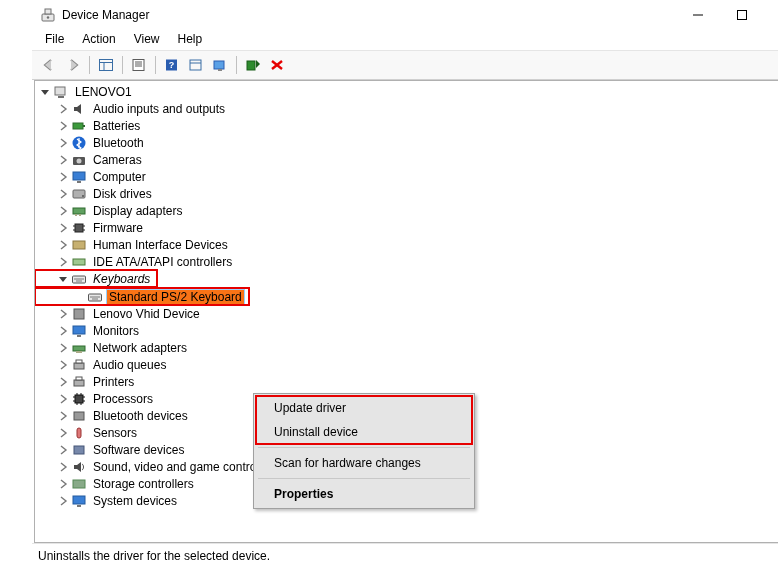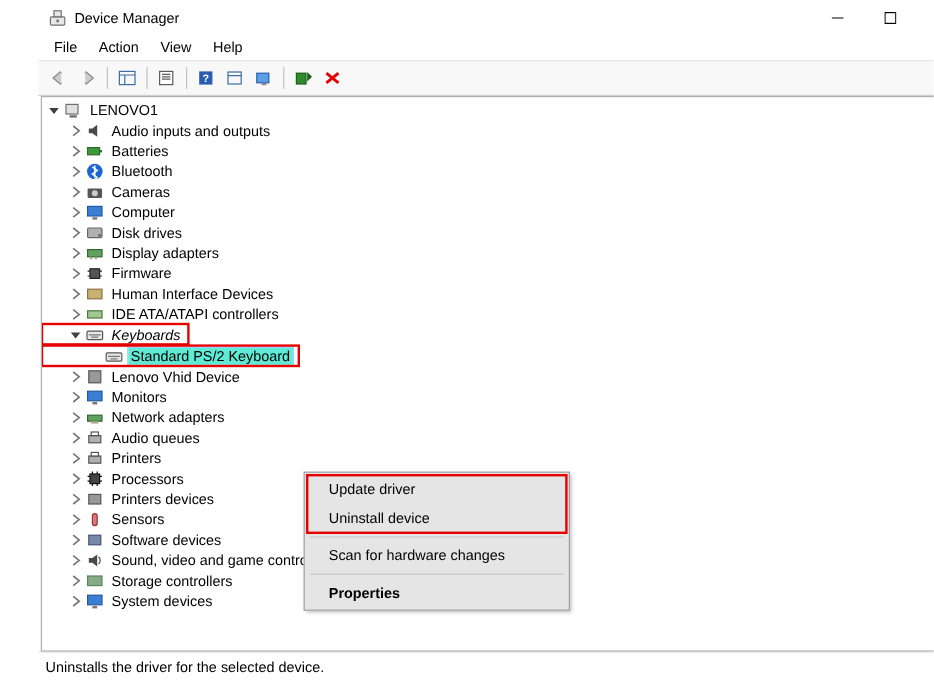--- a/index.html
+++ b/index.html
@@ -122,21 +122,21 @@
     display: inline-flex;
     align-items: center;
     justify-content: center;
     margin-right: 4px;
     flex-shrink:0;
   }
   .lbl {
     padding: 0 2px;
   }
   .row.selected .lbl {
-    background: #5eead4;
+    background: #f97316;
     outline: 1px solid #99d1ff;
   }
   .highlight-box {
     outline: 2px solid #e60000;
     outline-offset: -1px;
   }
   .statusbar {
     height: 20px;
     padding: 2px 6px;
     display: flex;
@@ -574,21 +574,21 @@
         <span class="chev">
             <svg width="10" height="10">
               <path d="M3 1 L8 5 L3 9" fill="none" stroke="#777" stroke-width="1.4"></path>
             </svg>
           </span>
         <span class="iconbox">
             <svg width="16" height="16">
               <rect x="3" y="4" width="10" height="8" fill="#999" stroke="#555"></rect>
             </svg>
           </span>
-        <span class="lbl">Printers devices</span>
+        <span class="lbl">Bluetooth devices</span>
       </div>
 
       <div class="row" style="padding-left:22px">
         <span class="chev">
             <svg width="10" height="10">
               <path d="M3 1 L8 5 L3 9" fill="none" stroke="#777" stroke-width="1.4"></path>
             </svg>
           </span>
         <span class="iconbox">
             <svg width="16" height="16">

